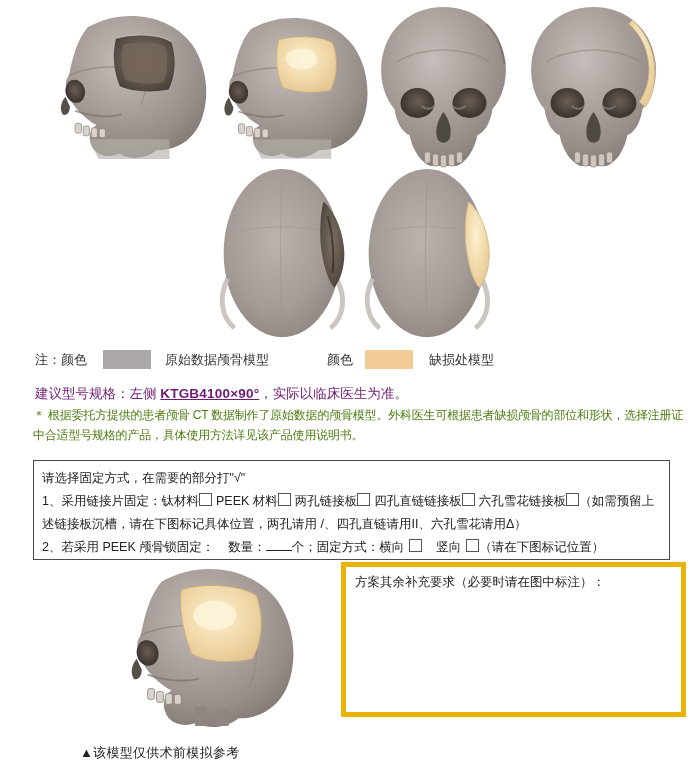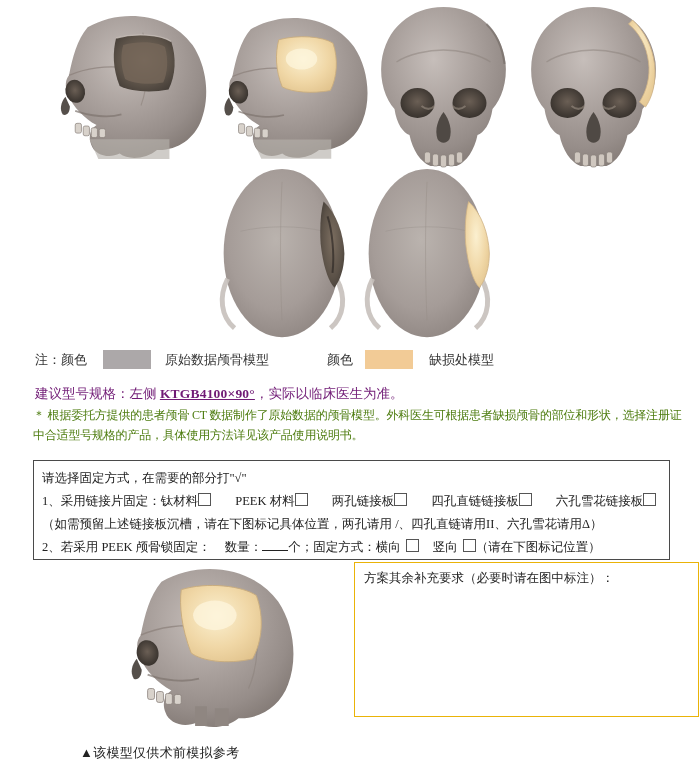--- a/index.html
+++ b/index.html
@@ -1,42 +1,42 @@
 <!DOCTYPE html>
 <html><head>
 <meta charset="utf-8">
 <style>
   html,body{margin:0;padding:0;background:#fff;}
   .page{position:relative;width:700px;height:775px;background:#fff;overflow:hidden;
-        font-family:Liberation Serif, serif;color:#2a2a2a;}
+        font-family:Liberation Sans, sans-serif;color:#2a2a2a;}
   .abs{position:absolute;}
   svg{display:block;}
 
   
   .legend{top:350px;left:35px;display:flex;align-items:center;font-size:13px;color:#333;}
   .swatch{display:inline-block;width:48px;height:19px;}
   .sw-gap1{margin-left:16px;} .sw-gap2{margin-left:14px;} .sw-gap3{margin-left:58px;}
   .sw-gap4{margin-left:12px;} .sw-gap5{margin-left:16px;}
 
   
   .spec{top:385px;left:35px;font-size:13.5px;color:#701a75;}
   .spec .model{font-weight:bold;text-decoration:underline;letter-spacing:.2px;}
   .ct-note{top:405px;left:33px;width:655px;font-size:12px;line-height:20px;color:#4d7c0f;letter-spacing:-.2px;}
 
   
   .box1{top:460px;left:33px;width:637px;height:100px;border:1px solid #4a4a4a;box-sizing:border-box;
         padding:6px 8px 0 8px;font-size:12.5px;line-height:23px;color:#222;}
-  .opt{white-space:nowrap;margin-right:24px;}
+  .opt{white-space:nowrap;margin-right:4px;}
   .cb{display:inline-block;width:11px;height:11px;border:1px solid #555;vertical-align:-1px;background:#fff;}
   .cb-sp{margin-left:5px;}
   .blank{display:inline-block;width:26px;height:12px;border-bottom:1px solid #222;}
   .gap-l{margin-left:14px;}
 
   
-  .box2{top:562px;left:354px;width:345px;height:155px;border:1px solid #eab308;box-sizing:border-box;
+  .box2{top:562px;left:341px;width:345px;height:155px;border:5px solid #eab308;box-sizing:border-box;
         padding:7px 9px;font-size:12.5px;color:#222;}
 
   
   .fnote{left:80px;font-size:13px;color:#222;letter-spacing:.3px;}
   .fnote1{top:722px;} .fnote2{top:744px;}
 </style>
 </head>
 <body>
 
 <div class="page">

